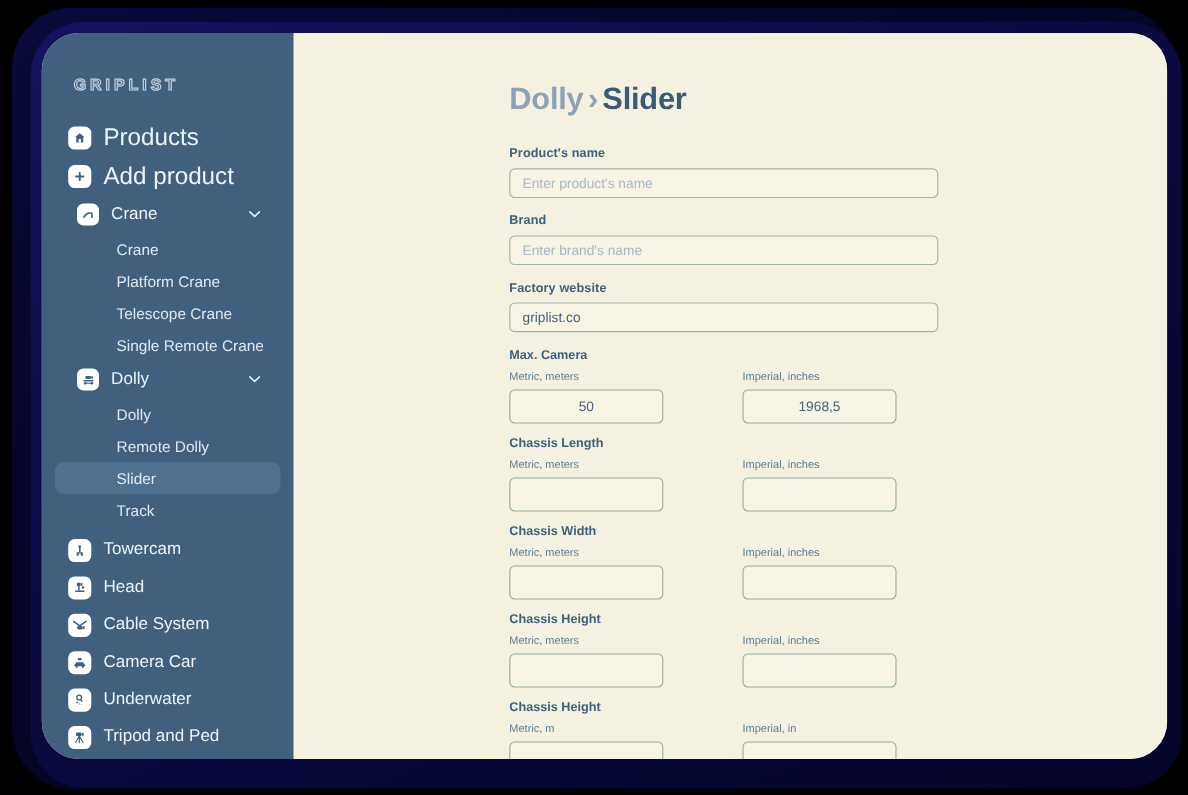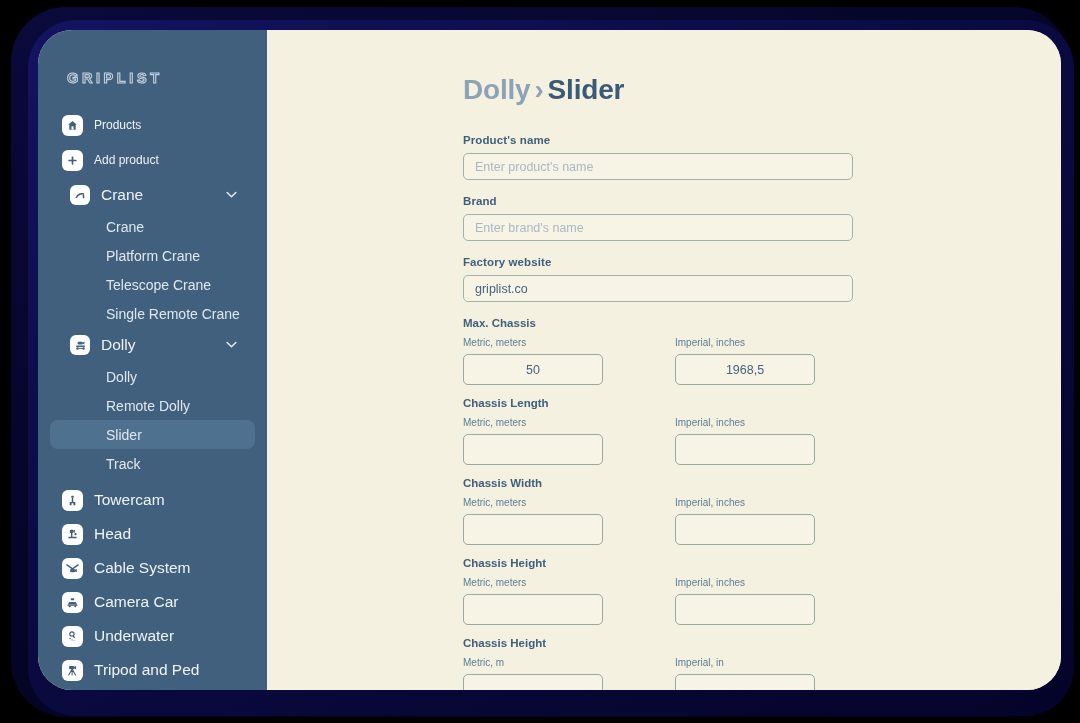--- a/index.html
+++ b/index.html
@@ -71,21 +71,21 @@
   .nav-row {
     display: flex;
     align-items: center;
     height: 34px;
     margin: 0 12px 0 12px;
     padding-left: 12px;
     border-radius: 8px;
     color: #eef3f7;
     position: relative;
   }
-  .nav-row.top { font-size: 12px; margin-bottom: 1px; }
+  .nav-row.top { font-size: 22px; margin-bottom: 1px; }
   .nav-row.group { font-size: 15.5px; padding-left: 20px; }
   .nav-row.child {
     font-size: 14px;
     padding-left: 56px;
     color: #dfe8ef;
     height: 29px;
   }
   .nav-row.child.active {
     background: #4e718f;
   }
@@ -393,21 +393,21 @@
           <input class="text-input" type="text" placeholder="Enter brand's name" value="" style="">
         </div>
 
         <div class="field-block">
           <div class="field-label">Factory website</div>
           <input class="text-input" type="text" placeholder="" value="griplist.co" style="">
         </div>
 
         <div id="measures">
             <div class="measure-group">
-              <div class="group-title">Max. Chassis</div>
+              <div class="group-title">Max. Camera</div>
               <div class="measure-row">
                 <div class="measure-col">
                   <div class="unit-label">Metric, meters</div>
                   <input class="num-input" type="text" value="50" style="">
                 </div>
                 <div class="measure-col">
                   <div class="unit-label">Imperial, inches</div>
                   <input class="num-input" type="text" value="1968,5" style="">
                 </div>
               </div>

